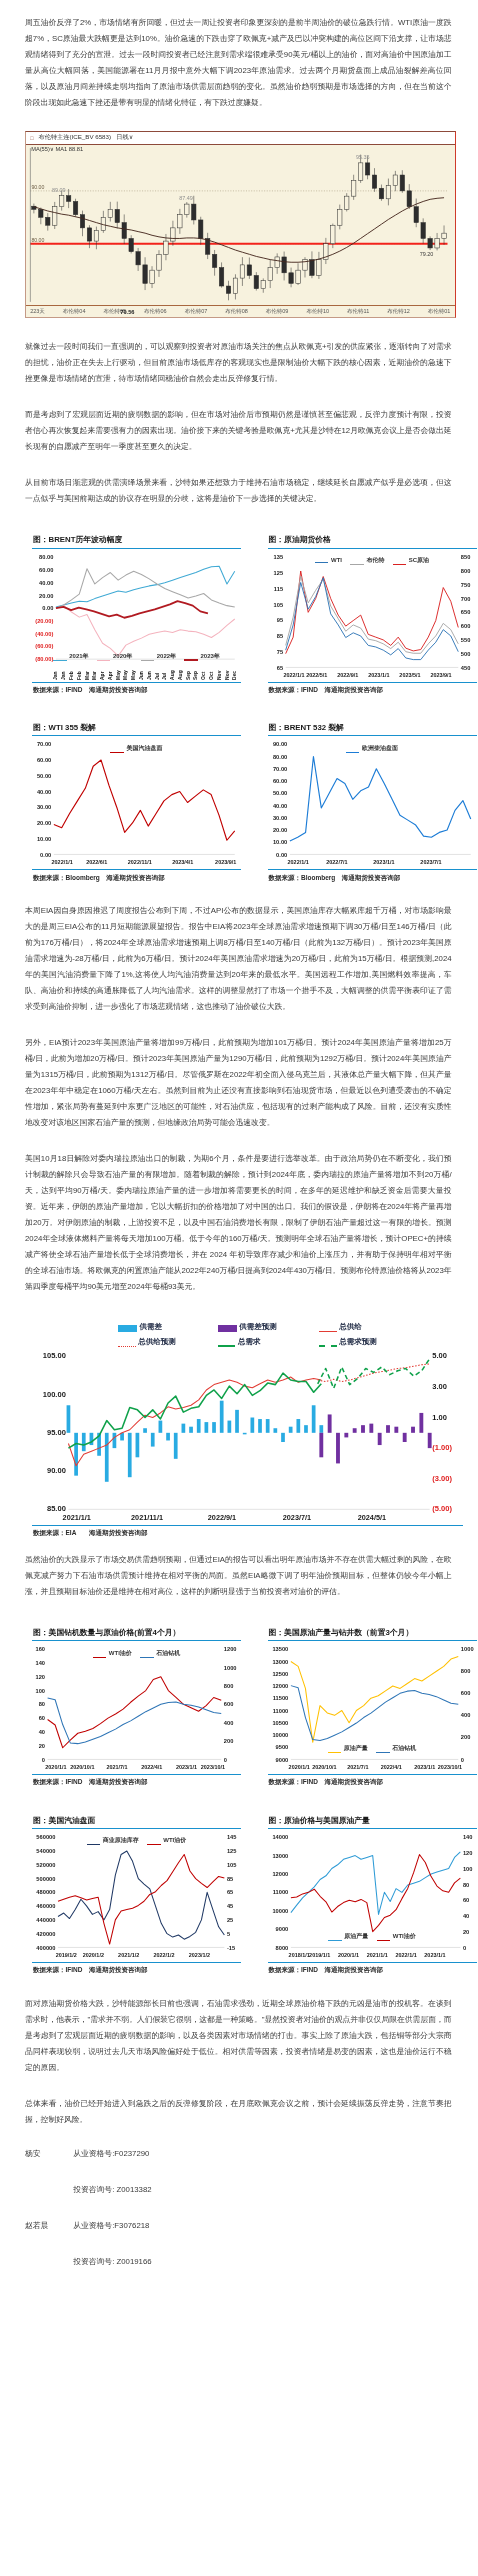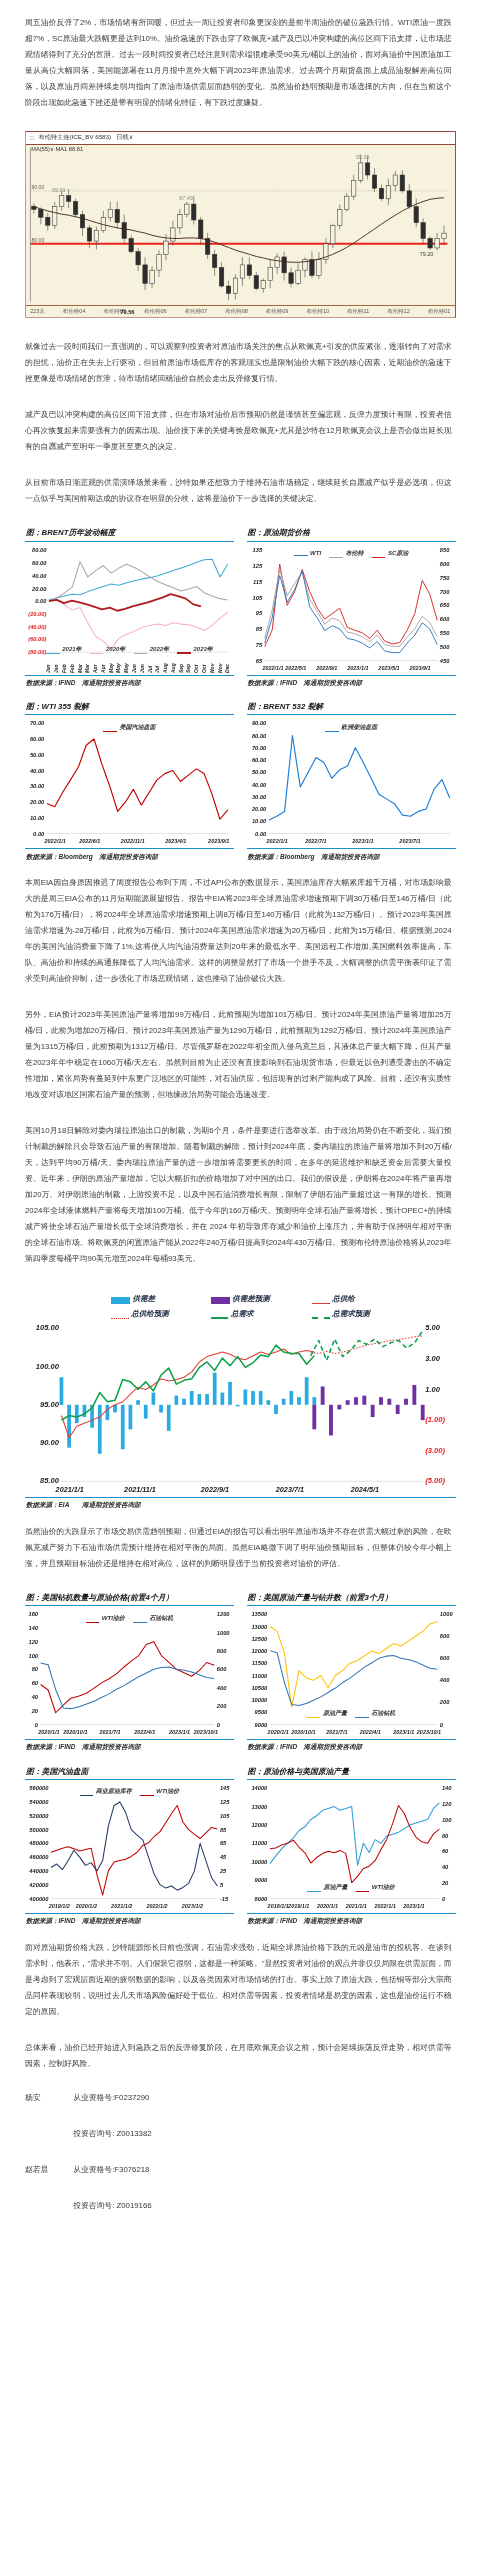--- a/index.html
+++ b/index.html
@@ -11,21 +11,21 @@
   .kline{border:0.5px solid #c49a86;border-top:1px solid #8d4a3a;border-right:1px solid #cf3b2a;margin:0 0 21px 0;}
   .kline-head{background:#fff;font-size:6.2px;color:#333;padding:1.6px 4.2px;border-bottom:1px solid #8d4a3a;display:flex;gap:5.2px;align-items:center;}
   .kline-head .sq{color:#8d4a3a;font-size:5.2px;}
   .kline-body{position:relative;background:#F7F2DE;}
   .kline-ma{position:absolute;top:1.6px;left:5.2px;font-size:5.7px;color:#333;}
   .kline-axis{position:relative;display:flex;justify-content:space-between;background:#F7F2DE;border-top:0.5px solid #a8673f;font-size:5.5px;color:#555;padding:2.1px 4.2px 2.6px 4.2px;}
   .kline-low{position:absolute;left:22%;bottom:2.1px;font-size:5.7px;font-weight:bold;color:#222;}
 
   
   .chart-row{display:flex;justify-content:space-between;gap:12.5px;margin:0 0 9.4px 0;}
-  .chart-box{margin:0;width:209px;font-style:italic;}
+  .chart-box{margin:7px;width:209px;}
   .chart-box.full{width:100%;}
   .chart-title{font-size:7.8px;font-weight:bold;color:#1a1a1a;border-bottom:1.6px solid #1891CE;padding:0 0 2.1px 1px;white-space:nowrap;overflow:hidden;}
   .chart-box.big .chart-title{font-size:9px;}
   .chart-area{position:relative;padding-top:2.1px;}
   .chart-source{border-top:1.6px solid #1891CE;font-size:6.5px;font-weight:bold;color:#2b2b2b;padding:3.1px 0 1px 1px;margin-bottom:3.1px;white-space:nowrap;}
   .legend{display:flex;justify-content:center;gap:8.3px;font-size:6px;font-weight:bold;color:#333;align-items:center;}
   .legend.overlay{position:absolute;left:0;right:0;}
   .legend.top{top:7.3px;}
   .legend.bottom{bottom:21px;}
   .legend .li{display:inline-flex;align-items:flex-end;gap:2.6px;white-space:nowrap;}
@@ -201,21 +201,21 @@
         <span>布伦特08</span>
         <span>布伦特09</span>
         <span>布伦特10</span>
         <span>布伦特11</span>
         <span>布伦特12</span>
         <span>布伦特01</span>
       </div>
   </div>
 
   <p class="para">就像过去一段时间我们一直强调的，可以观察到投资者对原油市场关注的焦点从欧佩克+引发的供应紧张，逐渐转向了对需求的担忧，油价正在失去上行驱动，但目前原油市场低库存的客观现实也是限制油价大幅下跌的核心因素，近期油价的急速下挫更像是市场情绪的宣泄，待市场情绪回稳油价自然会走出反弹修复行情。</p>
-  <p class="para">减产及巴以冲突构建的高位区间下沿支撑，但在市场对油价后市预期仍然是谨慎甚至偏悲观，反弹力度预计有限，投资者信心再次恢复起来需要强有力的因素出现。油价接下来的关键考验是欧佩克+尤其是沙特在12月欧佩克会议上是否会做出延长现有的自愿减产至明年一季度甚至更久的决定。</p>
+  <p class="para">而是考虑到了宏观层面近期的疲弱数据的影响，但在市场对油价后市预期仍然是谨慎甚至偏悲观，反弹力度预计有限，投资者信心再次恢复起来需要强有力的因素出现。油价接下来的关键考验是欧佩克+尤其是沙特在12月欧佩克会议上是否会做出延长现有的自愿减产至明年一季度甚至更久的决定。</p>
   <p class="para">从目前市场日渐悲观的供需演绎场景来看，沙特如果还想致力于维持石油市场稳定，继续延长自愿减产似乎是必选项，但这一点似乎与美国前期达成的协议存在明显的分歧，这将是油价下一步选择的关键决定。</p>
 
   <div class="chart-row">
     <figure class="chart-box">
       <figcaption class="chart-title">图：BRENT历年波动幅度</figcaption>
       <div class="chart-area">
           <svg viewBox="0 0 402 252" width="209" height="131">
             <line x1="46" y1="208" x2="390" y2="208" stroke="#c9c9c9" stroke-width="1"></line>
             <text x="41" y="16" text-anchor="end" font-size="11" font-weight="bold" fill="#1a1a1a">80.00</text>
             <text x="41" y="40.5" text-anchor="end" font-size="11" font-weight="bold" fill="#1a1a1a">60.00</text>
@@ -670,21 +670,21 @@
               <span class="sw" style="border-top: 1.6px solid rgb(192, 0, 0);"></span>
               <span>WTI油价</span>
             </span>
           </div>
         </div>
       <div class="chart-source">数据来源：IFIND　海通期货投资咨询部</div>
     </figure>
   </div>
 
   <p class="para">面对原油期货价格大跌，沙特能源部长日前也强调，石油需求强劲，近期全球原油价格下跌的元凶是油市的投机客。在谈到需求时，他表示，"需求并不弱。人们假装它很弱，这都是一种策略。"显然投资者对油价的观点并非仅仅局限在供需层面，而是考虑到了宏观层面近期的疲弱数据的影响，以及各类因素对市场情绪的打击。事实上除了原油大跌，包括铜等部分大宗商品同样表现较弱，说明过去几天市场风险偏好处于低位。相对供需等因素，投资者情绪是易变的因素，这也是油价运行不稳定的原因。</p>
-  <p class="para">总体来看，油价已经开始进入到急跌之后的反弹修复阶段，在月底欧佩克会议之前，预计会延续振荡反弹走势，相对供需等因素，控制好风险。</p>
+  <p class="para">总体来看，油价已经开始进入到急跌之后的反弹修复阶段，在月底欧佩克会议之前，预计会延续振荡反弹走势，注意节奏把握，控制好风险。</p>
 
   <div class="sigs">
     <div class="sig-row">
       <span class="sig-name">杨安</span>
       <span>从业资格号:F0237290</span>
     </div>
     <div class="sig-row">
       <span class="sig-name"></span>
       <span>投资咨询号: Z0013382</span>
     </div>

